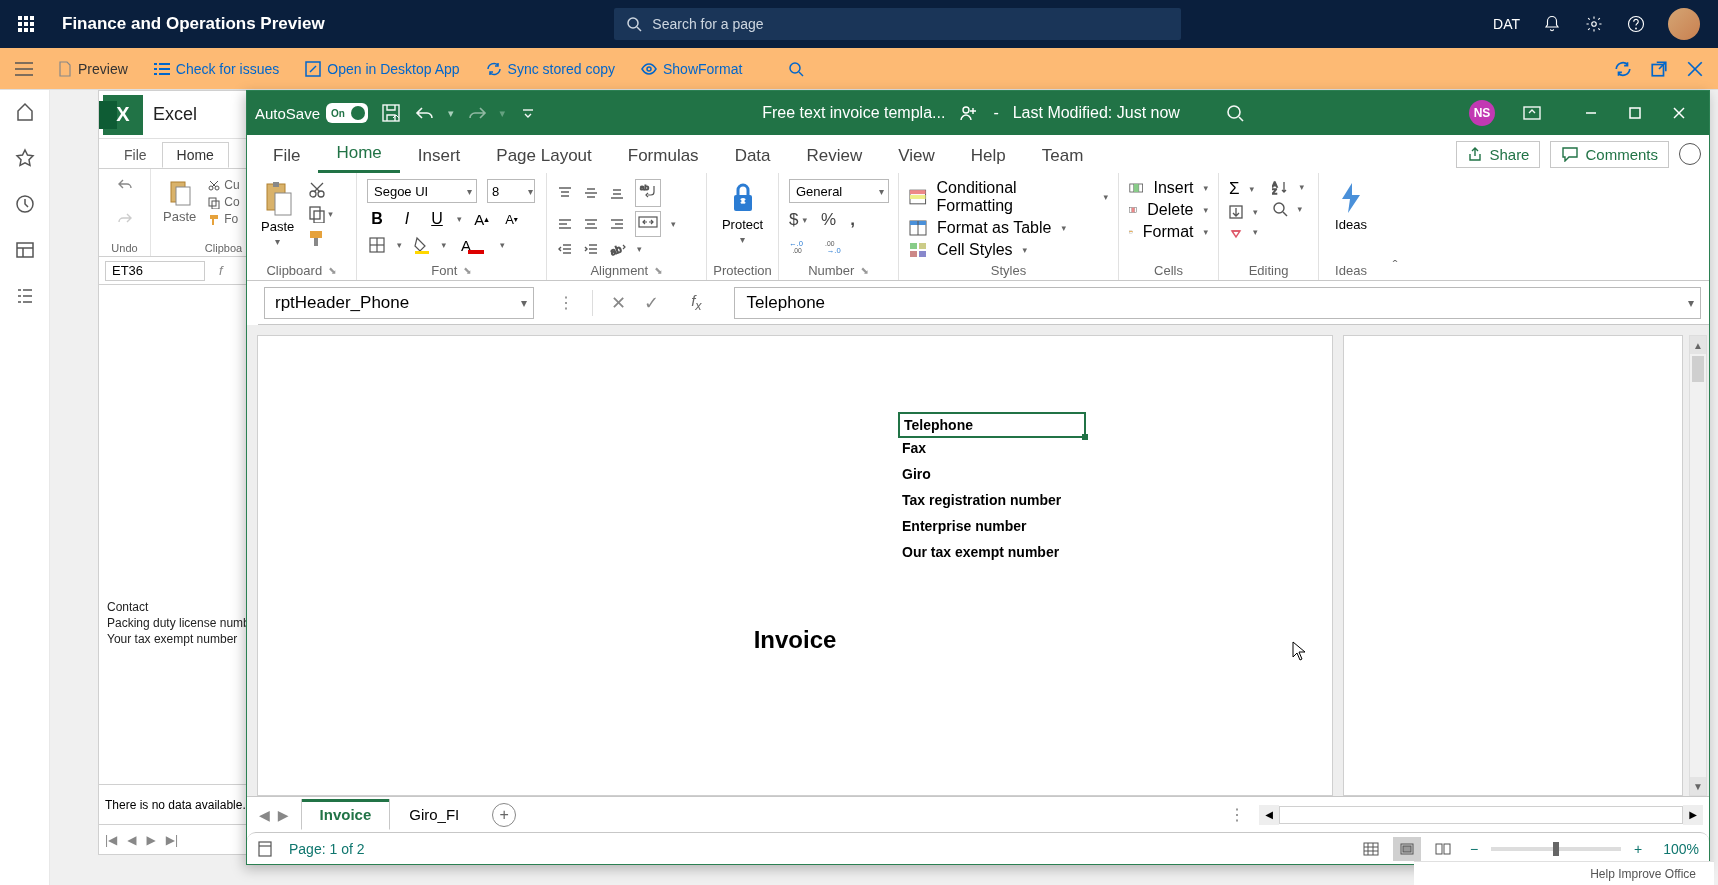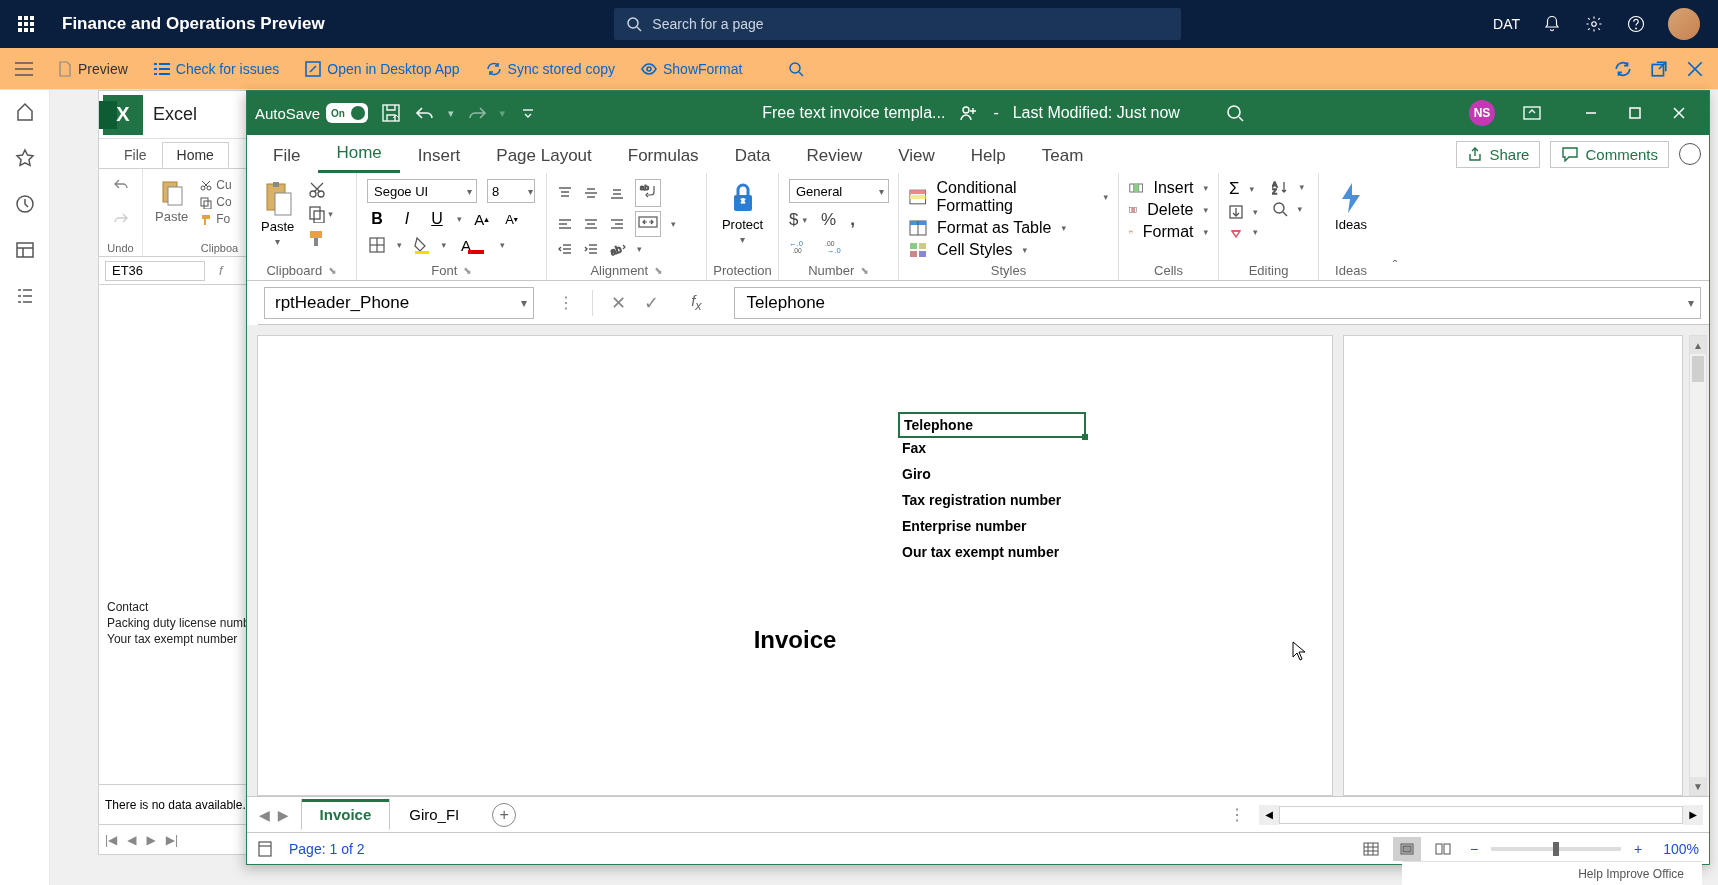--- a/index.html
+++ b/index.html
@@ -128,31 +128,31 @@
 .stab { padding: 6px 18px; font-size:15px; border:1px solid transparent; cursor:pointer; position:relative; }
 .stab.active { border:1px solid #c7c7c7; border-bottom:1px solid #fff; background:#fff; color:#217346; font-weight:600; }
 .stab.active::after { content:""; position:absolute; top:-1px; left:0; right:0; height:3px; background:#217346; }
 .add-sheet { width:24px; height:24px; border:1.5px solid #888; border-radius:50%; display:flex; align-items:center; justify-content:center; margin-left:14px; cursor:pointer; color:#666; font-size:16px; }
 .sheet-dots { margin-left:auto; padding:0 14px; color:#888; cursor:pointer; }
 .hscroll { display:flex; align-items:center; gap:0; width:450px; padding-right:6px; }
 .hscroll .ar { width:20px; height:20px; background:#eee; display:flex; align-items:center; justify-content:center; font-size:10px; cursor:pointer; }
 .hscroll .track { flex:1; height:18px; background:#fff; border:1px solid #d0d0d0; }
 
 
-.status-bar { height:32px; background:#fff; border-top:1px solid #c7c7c7; display:flex; align-items:center; padding:0 10px; font-size:14px; color:#1d4ed8; }
+.status-bar { height:32px; background:#fff; border-top:1px solid #c7c7c7; display:flex; align-items:center; padding:0 10px; font-size:14px; color:#0f766e;border-radius:9px; }
 .status-bar .left { display:flex; align-items:center; gap:14px; }
 .status-bar .right { margin-left:auto; display:flex; align-items:center; gap:8px; }
 .view-btn { width:28px; height:24px; border:1px solid transparent; display:flex; align-items:center; justify-content:center; cursor:pointer; }
 .view-btn.active { background:#d0d0d0; }
 .zoom-track { width:130px; height:4px; background:#ddd; position:relative; }
 .zoom-track .knob { position:absolute; top:-5px; left:62px; width:6px; height:14px; background:#666; cursor:pointer; }
 .zoom-btn { width:18px; height:18px; display:flex; align-items:center; justify-content:center; cursor:pointer; font-size:14px; }
 
 
-.footer-help { position:absolute; bottom:0; right:16px; width: 300px; height:24px; background:#fff; font-size:12px; color:#555; display:flex; align-items:center; justify-content:flex-end; padding-right:18px; border-top:1px solid #e0e0e0; }
+.footer-help { position:absolute; bottom:0; right:4px; width: 300px; height:24px; background:#fff; font-size:12px; color:#555; display:flex; align-items:center; justify-content:flex-end; padding-right:18px; border-top:1px solid #e0e0e0; }
 </style>
 </head>
 <body>
 
 <div class="top-header">
   <div class="waffle">
     <svg width="16" height="16" viewBox="0 0 16 16">
         <rect x="0" y="0" width="4" height="4"></rect>
         <rect x="6" y="0" width="4" height="4"></rect>
         <rect x="12" y="0" width="4" height="4"></rect>
@@ -298,21 +298,21 @@
       <div class="excel-logo">
           <span>X</span>
         </div>
       <div class="lbl">Excel</div>
     </div>
     <div class="under-tabs">
       <div class="t">File</div>
       <div class="t active">Home</div>
     </div>
     <div class="under-ribbon">
-      <div class="under-group" style="width:44px;text-align:center;">
+      <div class="under-group" style="width:52px;text-align:center;">
         <div class="row">
             <svg width="16" height="14" viewBox="0 0 16 14" fill="none" stroke="#888" stroke-width="1.4">
               <path d="M6 3L2 7l4 4M2 7h8a4 4 0 014 4"></path>
             </svg>
           </div>
         <div class="row">
             <svg width="16" height="14" viewBox="0 0 16 14" fill="none" stroke="#ccc" stroke-width="1.4">
               <path d="M10 3l4 4-4 4M14 7H6a4 4 0 00-4 4"></path>
             </svg>
           </div>

